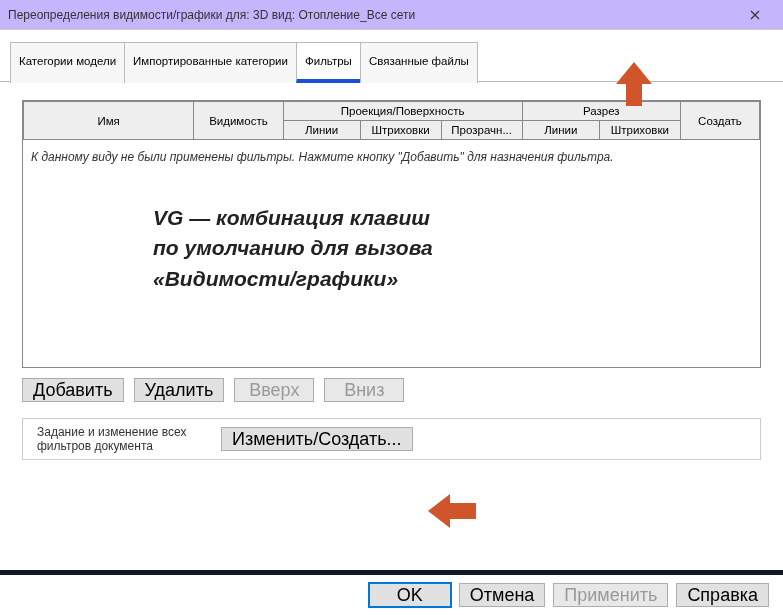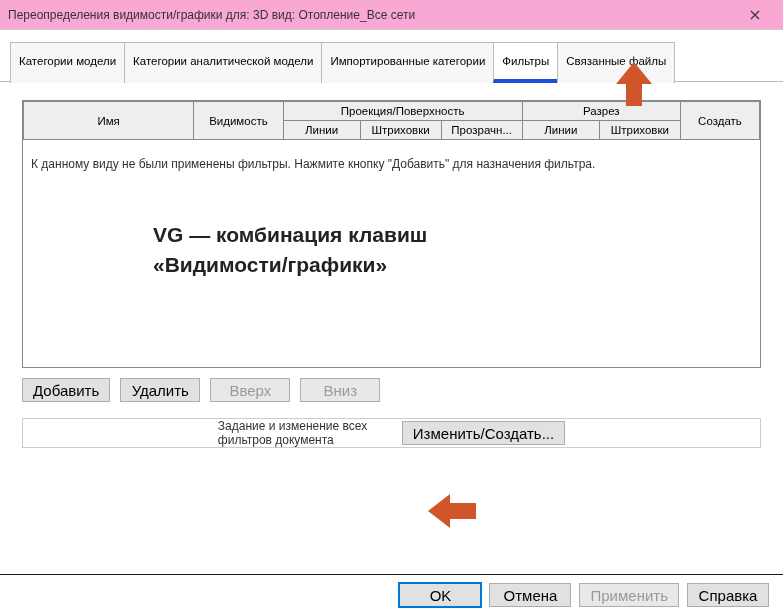--- a/index.html
+++ b/index.html
@@ -13,21 +13,21 @@
     overflow: hidden;
     position: relative;
   }
   .titlebar {
     height: 30px;
     border-bottom: 1px solid #ccc;
     display: flex;
     align-items: center;
     padding: 0 8px;
     color: #333;
-    background: #f9a8d4;
+    background: #c4b5fd;
     gap: 20px;
   }
   .titlebar-title { flex: 1; font-size: 12px; }
   .close-btn {
     width: 40px; height: 28px;
     display: flex; align-items: center; justify-content: center;
     color: #333;
   }
   .tabs {
     display: flex;
@@ -70,75 +70,75 @@
     background: #eee;
     font-weight: normal;
     font-size: 11.5px;
     padding: 3px 2px;
     text-align: center;
     overflow: hidden;
     white-space: nowrap;
   }
   .grid-body {
     flex: 1;
-    padding: 17px 8px;
+    padding: 10px 8px;
     font-size: 12px;
     color: #333;
     position: relative;
+    font-style: italic;
   }
   .overlay-text {
     position: absolute;
-    top: 80px;
+    top: 63px;
     left: 130px;
     font-size: 21px;
     font-weight: bold;
     color: #222;
     line-height: 1.45;
   }
   .btn-row {
     display: flex;
     gap: 10px;
     margin-top: 10px;
   }
   .btn {
     min-width: 80px;
     height: 24px;
     border: 1px solid #adadad;
     background: #e1e1e1;
-    font-size: 15px;
+    font-size: 18px;
     padding: 0 10px;
     cursor: pointer;
     display: inline-flex;
     align-items: center;
     justify-content: center;
   }
   .btn:disabled {
     color: #9a9a9a;
     cursor: default;
     background: #e8e8e8;
     text-align: center;
   }
   .lower-box {
     border: 1px solid #ccc;
     margin-top: 16px;
-    padding: 0 14px;
+    padding: 6px 14px;
     display: flex;
     align-items: center;
     gap: 4px;
-    justify-content: center;
   }
   .lower-label {
     width: 180px;
     font-size: 12px;
     color: #333;
   }
   .footer {
     position: absolute;
     bottom: 0; left: 0; right: 0;
-    border-top: 1px solid #0f172a;
+    border-top: 5px solid #0f172a;
     padding: 8px 14px;
     display: flex;
     justify-content: flex-end;
     gap: 8px;
     background: #fff;
   }
   .footer .btn { min-width: 82px; }
   .btn.highlight {
     background: #e1e1e1;
     border: 1px solid #0078d7;
@@ -158,21 +158,20 @@
   <span class="titlebar-title">Переопределения видимости/графики для: 3D вид: Отопление_Все сети</span>
   <div class="close-btn">
     <svg width="10" height="10" viewBox="0 0 10 10">
         <path d="M1 1 L9 9 M9 1 L1 9" stroke="currentColor" stroke-width="1.2"></path>
       </svg>
   </div>
 </div>
 
 <div class="tabs">
   <div class="tab">Категории модели</div>
-  <div class="tab">Категории аналитической модели</div>
   <div class="tab">Импортированные категории</div>
   <div class="tab active">Фильтры</div>
   <div class="tab">Связанные файлы</div>
 </div>
 
 <div class="content">
   <div class="grid-area">
     <table class="header-table">
       <colgroup>
         <col style="width:168px">
@@ -198,20 +197,21 @@
         <th>Прозрачн...</th>
         <th>Линии</th>
         <th>Штриховки</th>
       </tr>
     </tbody>
       </table>
     <div class="grid-body">
       <span>К данному виду не были применены фильтры. Нажмите кнопку "Добавить" для назначения фильтра.</span>
       <div class="overlay-text">
         <div>VG — комбинация клавиш</div>
+        <div>по умолчанию для вызова</div>
         <div>«Видимости/графики»</div>
       </div>
     </div>
   </div>
 
   <div class="btn-row">
     <button class="btn">Добавить</button>
     <button class="btn">Удалить</button>
     <button class="btn" disabled="">Вверх</button>
     <button class="btn" disabled="">Вниз</button>

